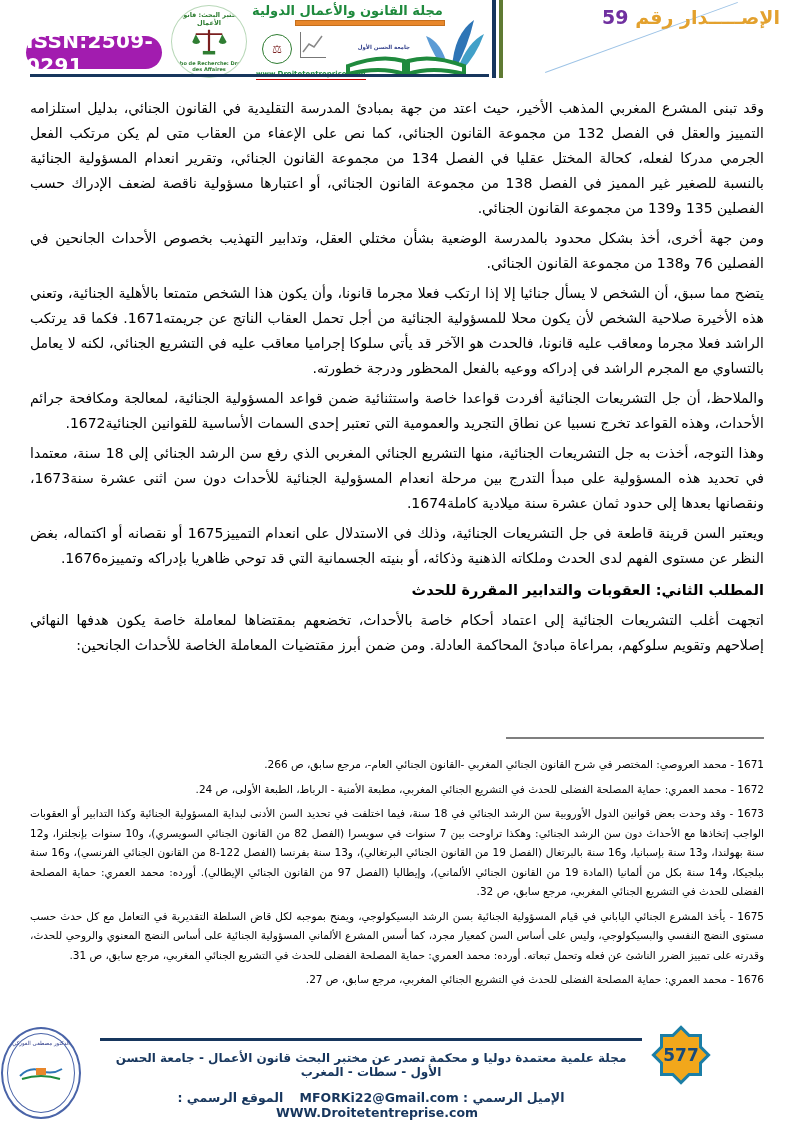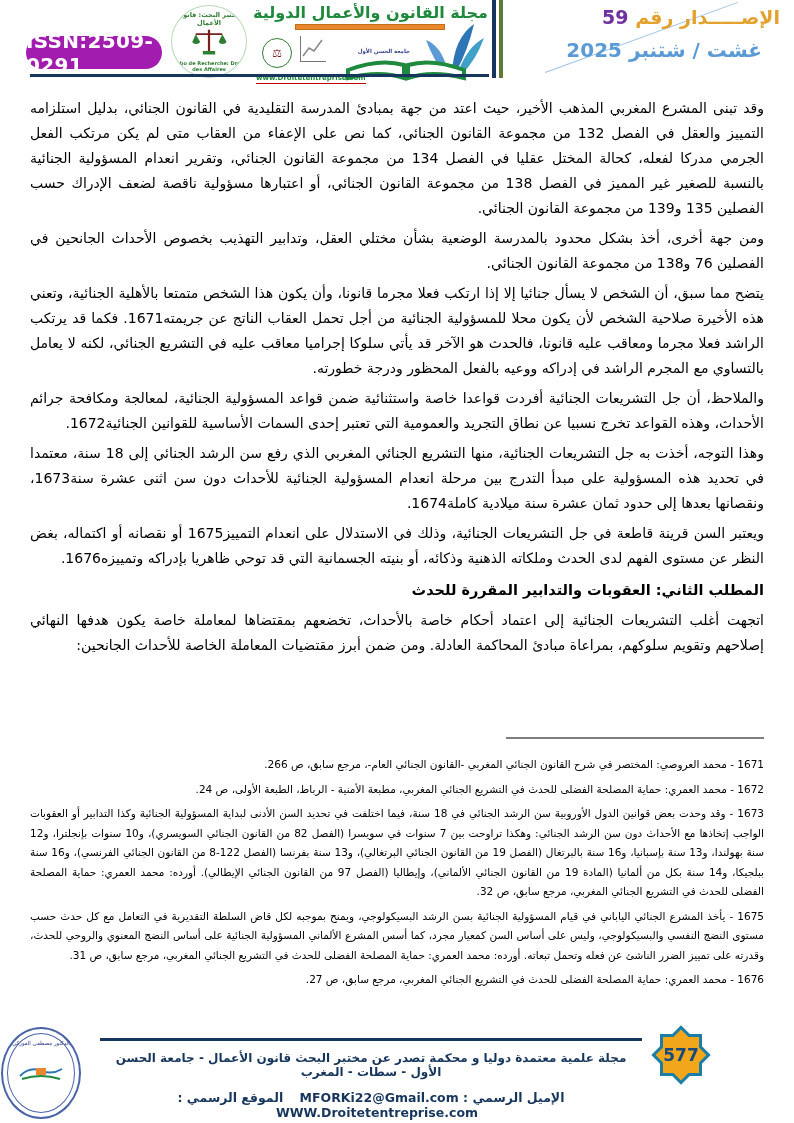--- a/index.html
+++ b/index.html
@@ -26,21 +26,21 @@
     position:absolute; left:171px; top:5px;
     width:76px; height:73px; border-radius:50%;
     background:#fff; border:1px solid #b9d8b9;
     text-align:center; overflow:hidden;
   }
   .ls-top { font-size:6.5px; color:#2F7D32; font-weight:bold; padding-top:5px; direction:rtl; }
   .ls-bot { font-size:5px; color:#2F7D32; font-weight:bold; position:absolute; bottom:5px; left:0; right:0; }
   .ls-scales { margin-top:1px; }
 
   .journal { position:absolute; left:252px; top:3px; width:236px; height:74px; }
-  .j-title { color:#1F8A3D; font-weight:bold; font-size:16px; text-align:right; direction:rtl; }
+  .j-title { color:#1F8A3D; font-weight:bold; font-size:13px; text-align:left; direction:rtl; }
   .j-strip { height:6px; width:150px; background:#E8872B; margin:2px auto 2px; border:1px solid #c56f1d; }
   .j-mid { position:relative; height:46px; }
   .feather-icon { position:absolute; right:2px; top:-12px; }
   .j-univ { position:absolute; right:78px; top:16px; font-size:5.5px; color:#33408C; font-weight:bold; direction:rtl; text-align:center; }
   .chart-mini { position:absolute; left:48px; top:4px; width:26px; height:26px; border-left:1px solid #777; border-bottom:1px solid #777; }
   .mini-seal { position:absolute; left:10px; top:6px; width:30px; height:30px; border-radius:50%; border:1px solid #2F7D32; font-size:11px; color:#7A1F1F; display:flex; align-items:center; justify-content:center; }
   .book-icon { position:absolute; right:18px; bottom:-8px; }
   .j-url { position:absolute; left:4px; bottom:-6px; font-size:7px; font-weight:bold; color:#1F8A3D; border-bottom:1px solid #C00000; padding-bottom:1px; }
 
   .header-rule { position:absolute; left:30px; top:74px; width:459px; height:3px; background:#17365D; }
@@ -141,21 +141,20 @@
     <div class="header-rule"></div>
     <div class="div-navy"></div>
     <div class="div-green"></div>
 
     <div class="diag"></div>
     <div class="issue">
       <div class="issue-line1">
         <span class="issue-label">الإصـــــدار رقم</span>
         <span class="issue-num">59</span>
       </div>
-      <div class="issue-date">غشت / شتنبر 2025</div>
     </div>
   </header>
 
   <main class="article">
     <div>
         <p>وقد تبنى المشرع المغربي المذهب الأخير، حيث اعتد من جهة بمبادئ المدرسة التقليدية في القانون الجنائي، بدليل استلزامه التمييز والعقل في الفصل 132 من مجموعة القانون الجنائي، كما نص على الإعفاء من العقاب متى لم يكن مرتكب الفعل الجرمي مدركا لفعله، كحالة المختل عقليا في الفصل 134 من مجموعة القانون الجنائي، وتقرير انعدام المسؤولية الجنائية بالنسبة للصغير غير المميز في الفصل 138 من مجموعة القانون الجنائي، أو اعتبارها مسؤولية ناقصة لضعف الإدراك حسب الفصلين 135 و139 من مجموعة القانون الجنائي.</p>
         <p>ومن جهة أخرى، أخذ بشكل محدود بالمدرسة الوضعية بشأن مختلي العقل، وتدابير التهذيب بخصوص الأحداث الجانحين في الفصلين 76 و138 من مجموعة القانون الجنائي.</p>
         <p>يتضح مما سبق، أن الشخص لا يسأل جنائيا إلا إذا ارتكب فعلا مجرما قانونا، وأن يكون هذا الشخص متمتعا بالأهلية الجنائية، وتعني هذه الأخيرة صلاحية الشخص لأن يكون محلا للمسؤولية الجنائية من أجل تحمل العقاب الناتج عن جريمته1671. فكما قد يرتكب الراشد فعلا مجرما ومعاقب عليه قانونا، فالحدث هو الآخر قد يأتي سلوكا إجراميا معاقب عليه في التشريع الجنائي، لكنه لا يعامل بالتساوي مع المجرم الراشد في إدراكه ووعيه بالفعل المحظور ودرجة خطورته.</p>
         <p>والملاحظ، أن جل التشريعات الجنائية أفردت قواعدا خاصة واستثنائية ضمن قواعد المسؤولية الجنائية، لمعالجة ومكافحة جرائم الأحداث، وهذه القواعد تخرج نسبيا عن نطاق التجريد والعمومية التي تعتبر إحدى السمات الأساسية للقوانين الجنائية1672.</p>
         <p>وهذا التوجه، أخذت به جل التشريعات الجنائية، منها التشريع الجنائي المغربي الذي رفع سن الرشد الجنائي إلى 18 سنة، معتمدا في تحديد هذه المسؤولية على مبدأ التدرج بين مرحلة انعدام المسؤولية الجنائية للأحداث دون سن اثنى عشرة سنة1673، ونقصانها بعدها إلى حدود ثمان عشرة سنة ميلادية كاملة1674.</p>

